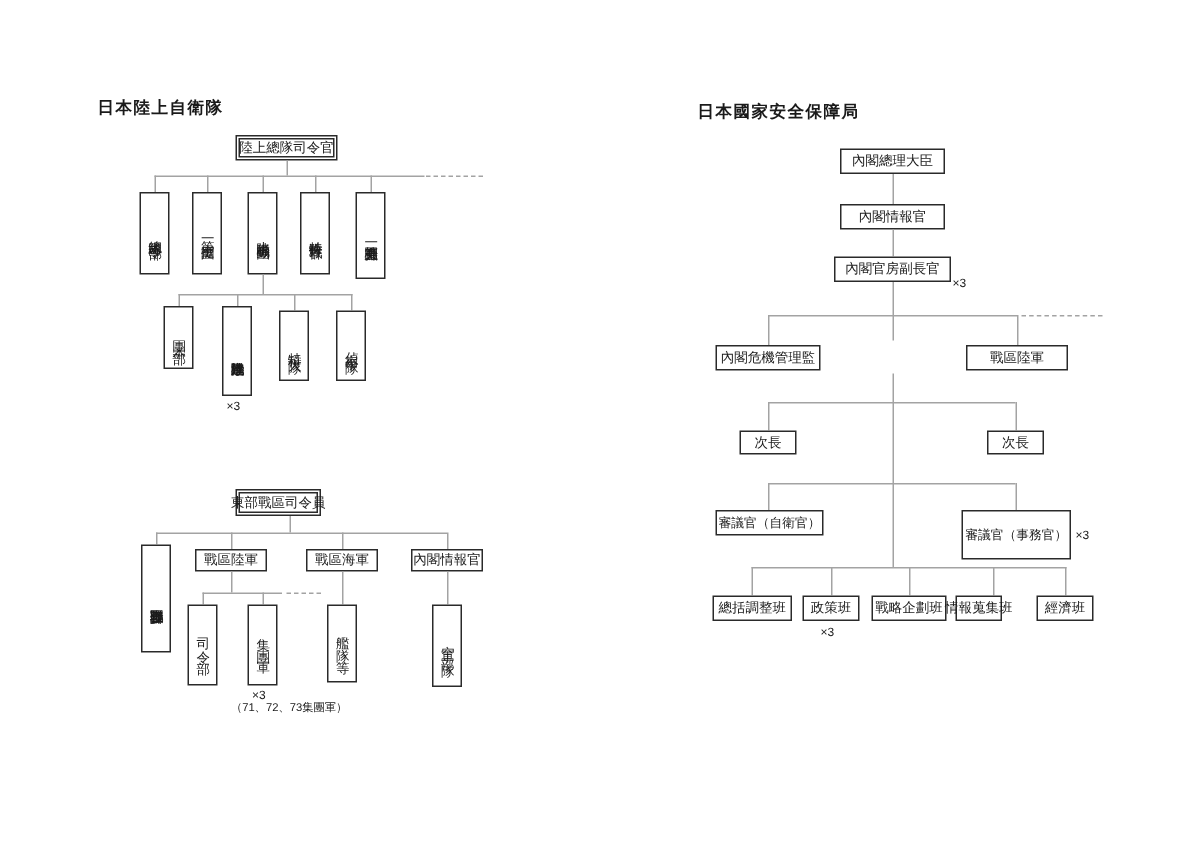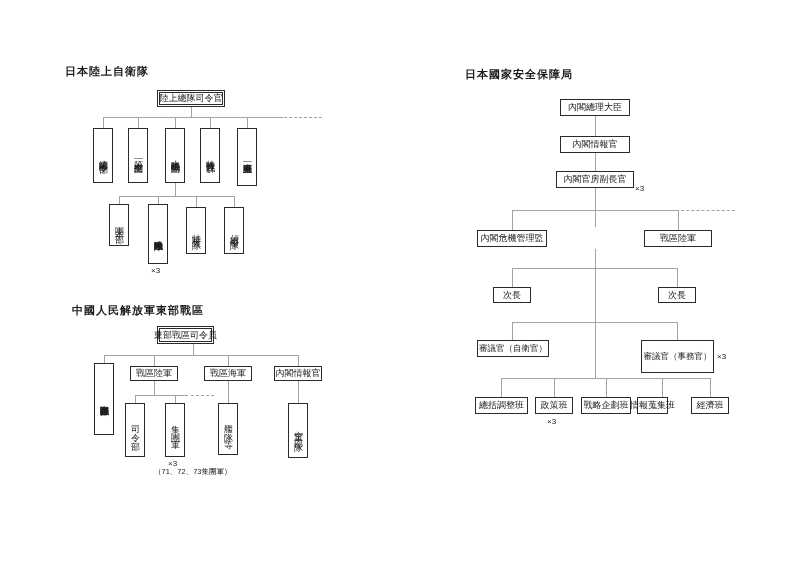--- a/index.html
+++ b/index.html
@@ -74,21 +74,20 @@
   <div class="vl" style="left:158px;top:196px;height:8px"></div>
   <div class="vl" style="left:196px;top:196px;height:11px"></div>
   <div class="vl" style="left:234px;top:196px;height:11px"></div>
 
   <div class="box v sp4" style="left:109px;top:204px;width:20px;height:42px">團本部</div>
   <div class="box v" style="left:148px;top:204px;width:20px;height:60px">水陸機動連隊</div>
   <div class="box v sp2" style="left:186px;top:207px;width:20px;height:47px">特科大隊</div>
   <div class="box v sp2" style="left:224px;top:207px;width:20px;height:47px">偵察中隊</div>
   <div class="note" style="left:151px;top:266px">×3</div>
 
-  <div class="ctitle" style="left:72px;top:303px">中國人民解放軍東部戰區</div>
 
   <div class="box dbl" style="left:157px;top:326px;width:57px;height:18px">東部戰區司令員</div>
 
   <div class="vl" style="left:193px;top:344px;height:11px"></div>
   <div class="hl" style="left:104px;top:355px;width:194px"></div>
   <div class="vl" style="left:104px;top:355px;height:8px"></div>
   <div class="vl" style="left:154px;top:355px;height:11px"></div>
   <div class="vl" style="left:228px;top:355px;height:11px"></div>
   <div class="vl" style="left:298px;top:355px;height:11px"></div>
 

